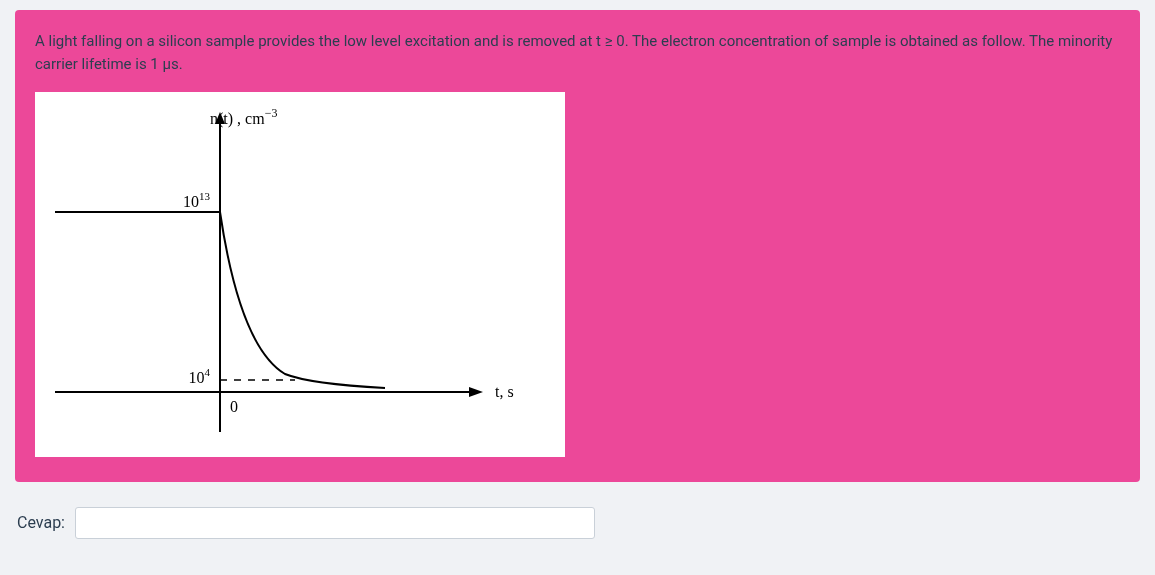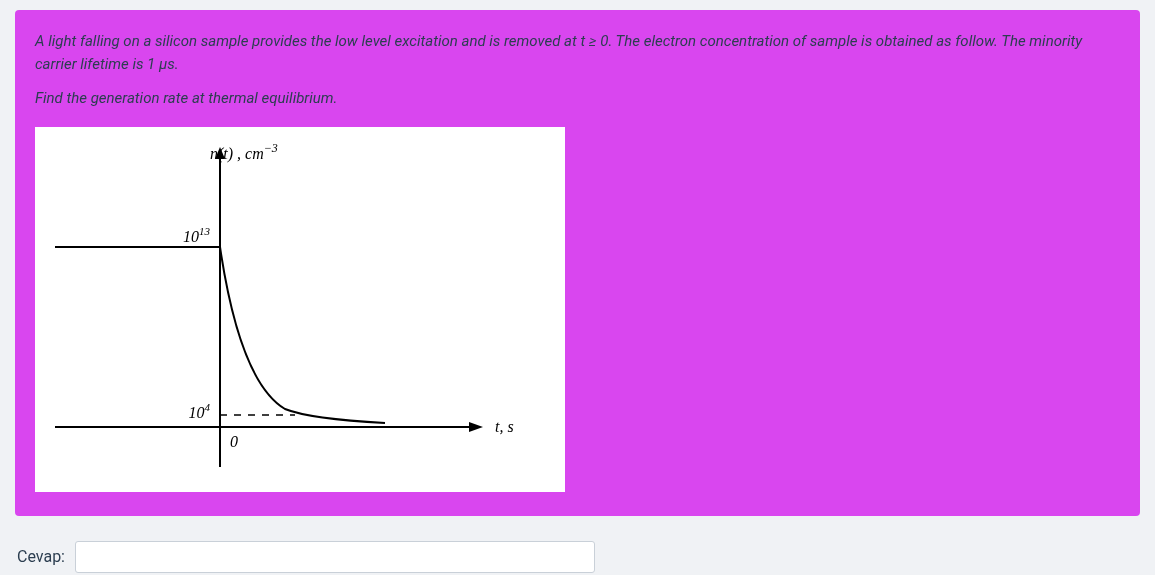--- a/index.html
+++ b/index.html
@@ -9,25 +9,24 @@
     }
     body {
       font-family: -apple-system, BlinkMacSystemFont, "Segoe UI", Roboto, sans-serif;
       background: #f0f2f5;
       padding: 10px 15px;
       color: #2c3e50;
       font-size: 15px;
       line-height: 1.5;
     }
     .question-card {
-      background: #d946ef;
+      background: #ec4899;
       border-radius: 4px;
       padding: 20px 20px 18px 20px;
       margin-bottom: 20px;
-      font-style: italic;
     }
     .question-text {
       color: #2c3e50;
       margin-bottom: 10px;
     }
     .question-paragraph {
       margin-bottom: 12px;
     }
     .graph-container {
       background: #ffffff;
@@ -57,21 +56,20 @@
       font-size: 14px;
       background: #ffffff;
     }
   </style>
 </head>
 <body>
 
 <div class="question-card">
   <div class="question-text">
     <p class="question-paragraph">A light falling on a silicon sample provides the low level excitation and is removed at t  ≥ 0. The electron concentration of sample is obtained as follow. The minority carrier lifetime is 1 µs.</p>
-    <p class="question-paragraph">Find the generation rate at thermal equilibrium.</p>
   </div>
 
   <div class="graph-container">
     <svg class="graph-svg" width="510" height="345" viewBox="0 0 510 345">
 
       <line x1="175" y1="15" x2="175" y2="330" stroke="#000" stroke-width="2"></line>
 
       <polygon points="175,10 170,22 180,22" fill="#000"></polygon>
 
       <line x1="10" y1="290" x2="430" y2="290" stroke="#000" stroke-width="2"></line>

